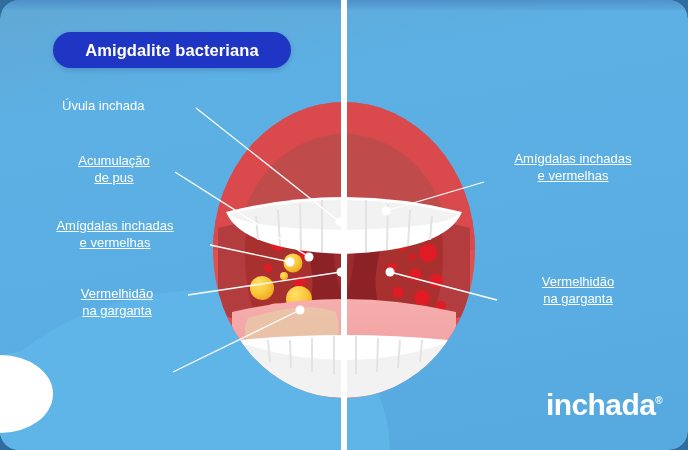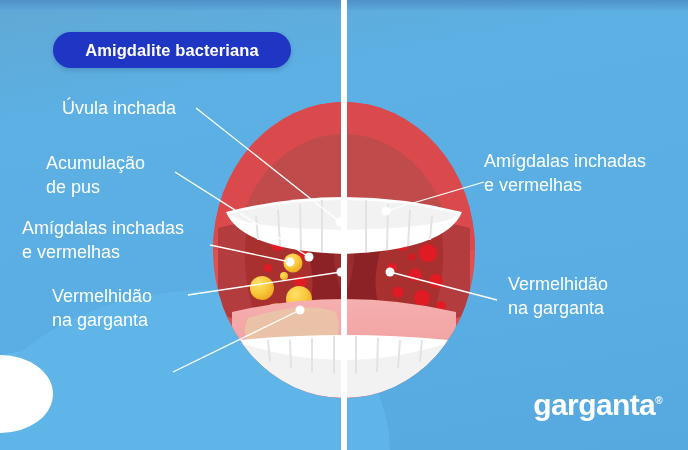--- a/index.html
+++ b/index.html
@@ -8,20 +8,21 @@
     padding: 0;
     background: #2f6d9e;
   }
   #stage {
     position: relative;
     width: 688px;
     height: 450px;
     overflow: hidden;
     font-family: "Liberation Sans", sans-serif;
     background: #0f172a;
+    border-radius: 19px;
     -webkit-font-smoothing: antialiased;
   }
 
   
   .bg-base {
     position: absolute;
     inset: 0;
     background: linear-gradient(170deg, #61a8d4 0%, #5cb0e4 22%, #59ade2 70%, #55a9de 100%);
   }
   .bg-topstrip {
@@ -101,27 +102,27 @@
     top: 100px;
     width: 296px;
     height: 300px;
     z-index: 20;
   }
 
   
   .label {
     position: absolute;
     color: #ffffff;
-    font-size: 18px;
+    font-size: 13px;
     line-height: 1.33;
     z-index: 46;
     white-space: pre-line;
   }
   .label.left-side  { text-align: left; }
-  .label.center-al  { text-align: left; }
+  .label.center-al  { text-align: center; text-decoration: underline; }
 
   #leaders { position: absolute; inset: 0; z-index: 44; pointer-events: none; }
 
   
   .logo {
     position: absolute;
     right: 26px;
     bottom: 28px;
     color: #ffffff;
     font-size: 30px;
@@ -300,15 +301,15 @@
   <div class="label center-al" style="left:52px; top:285px; width:130px;">Vermelhidão
 na garganta</div>
 
 
   <div class="label center-al" style="left:484px; top:150px; width:178px;">Amígdalas inchadas
 e vermelhas</div>
 
   <div class="label center-al" style="left:508px; top:273px; width:140px;">Vermelhidão
 na garganta</div>
 
-  <div class="logo"><span>garganta</span><span class="rmark">®</span></div>
+  <div class="logo"><span>inchada</span><span class="rmark">®</span></div>
 
 </div>
 
 </body></html>

